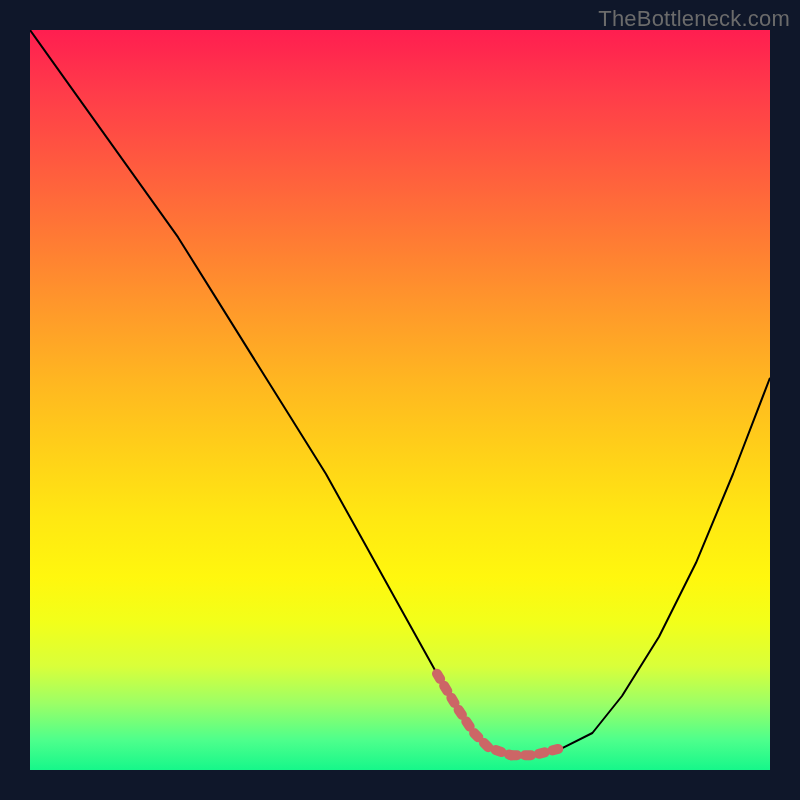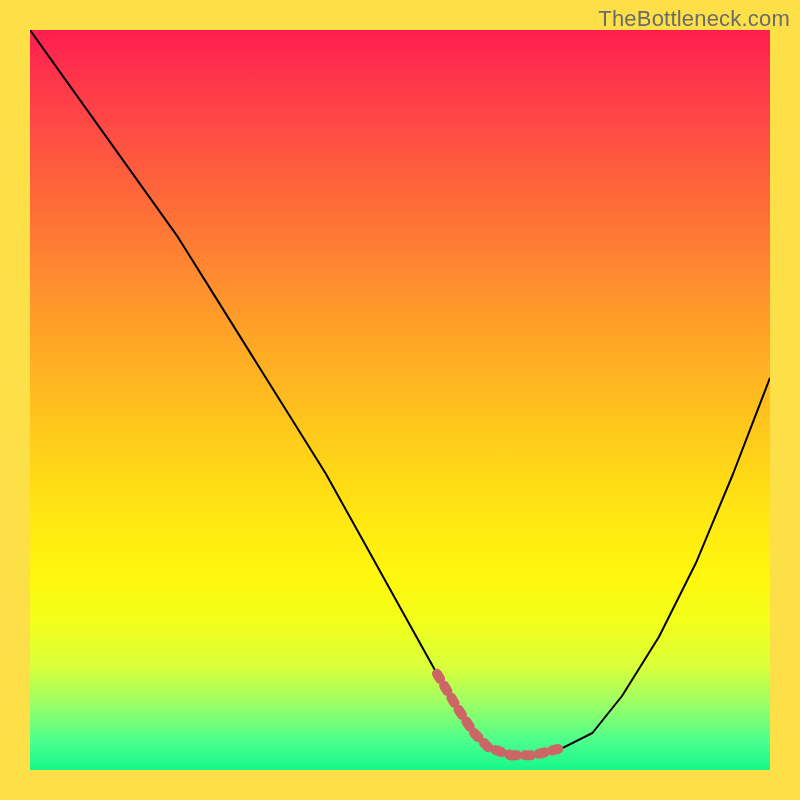--- a/index.html
+++ b/index.html
@@ -1,21 +1,21 @@
 <!DOCTYPE html>
 <html><head>
 <meta charset="utf-8">
 <style>
   * { margin: 0; padding: 0; box-sizing: border-box; }
   html, body { width: 800px; height: 800px; overflow: hidden; background: #000; }
   .stage {
     position: relative;
     width: 800px;
     height: 800px;
-    background: #fde047;
+    background: #0f172a;
   }
   .watermark {
     position: absolute;
     top: 6px;
     right: 10px;
     font-family: Arial, Helvetica, sans-serif;
     font-size: 22px;
     color: #6b6b6b;
     letter-spacing: 0.2px;
     z-index: 3;

